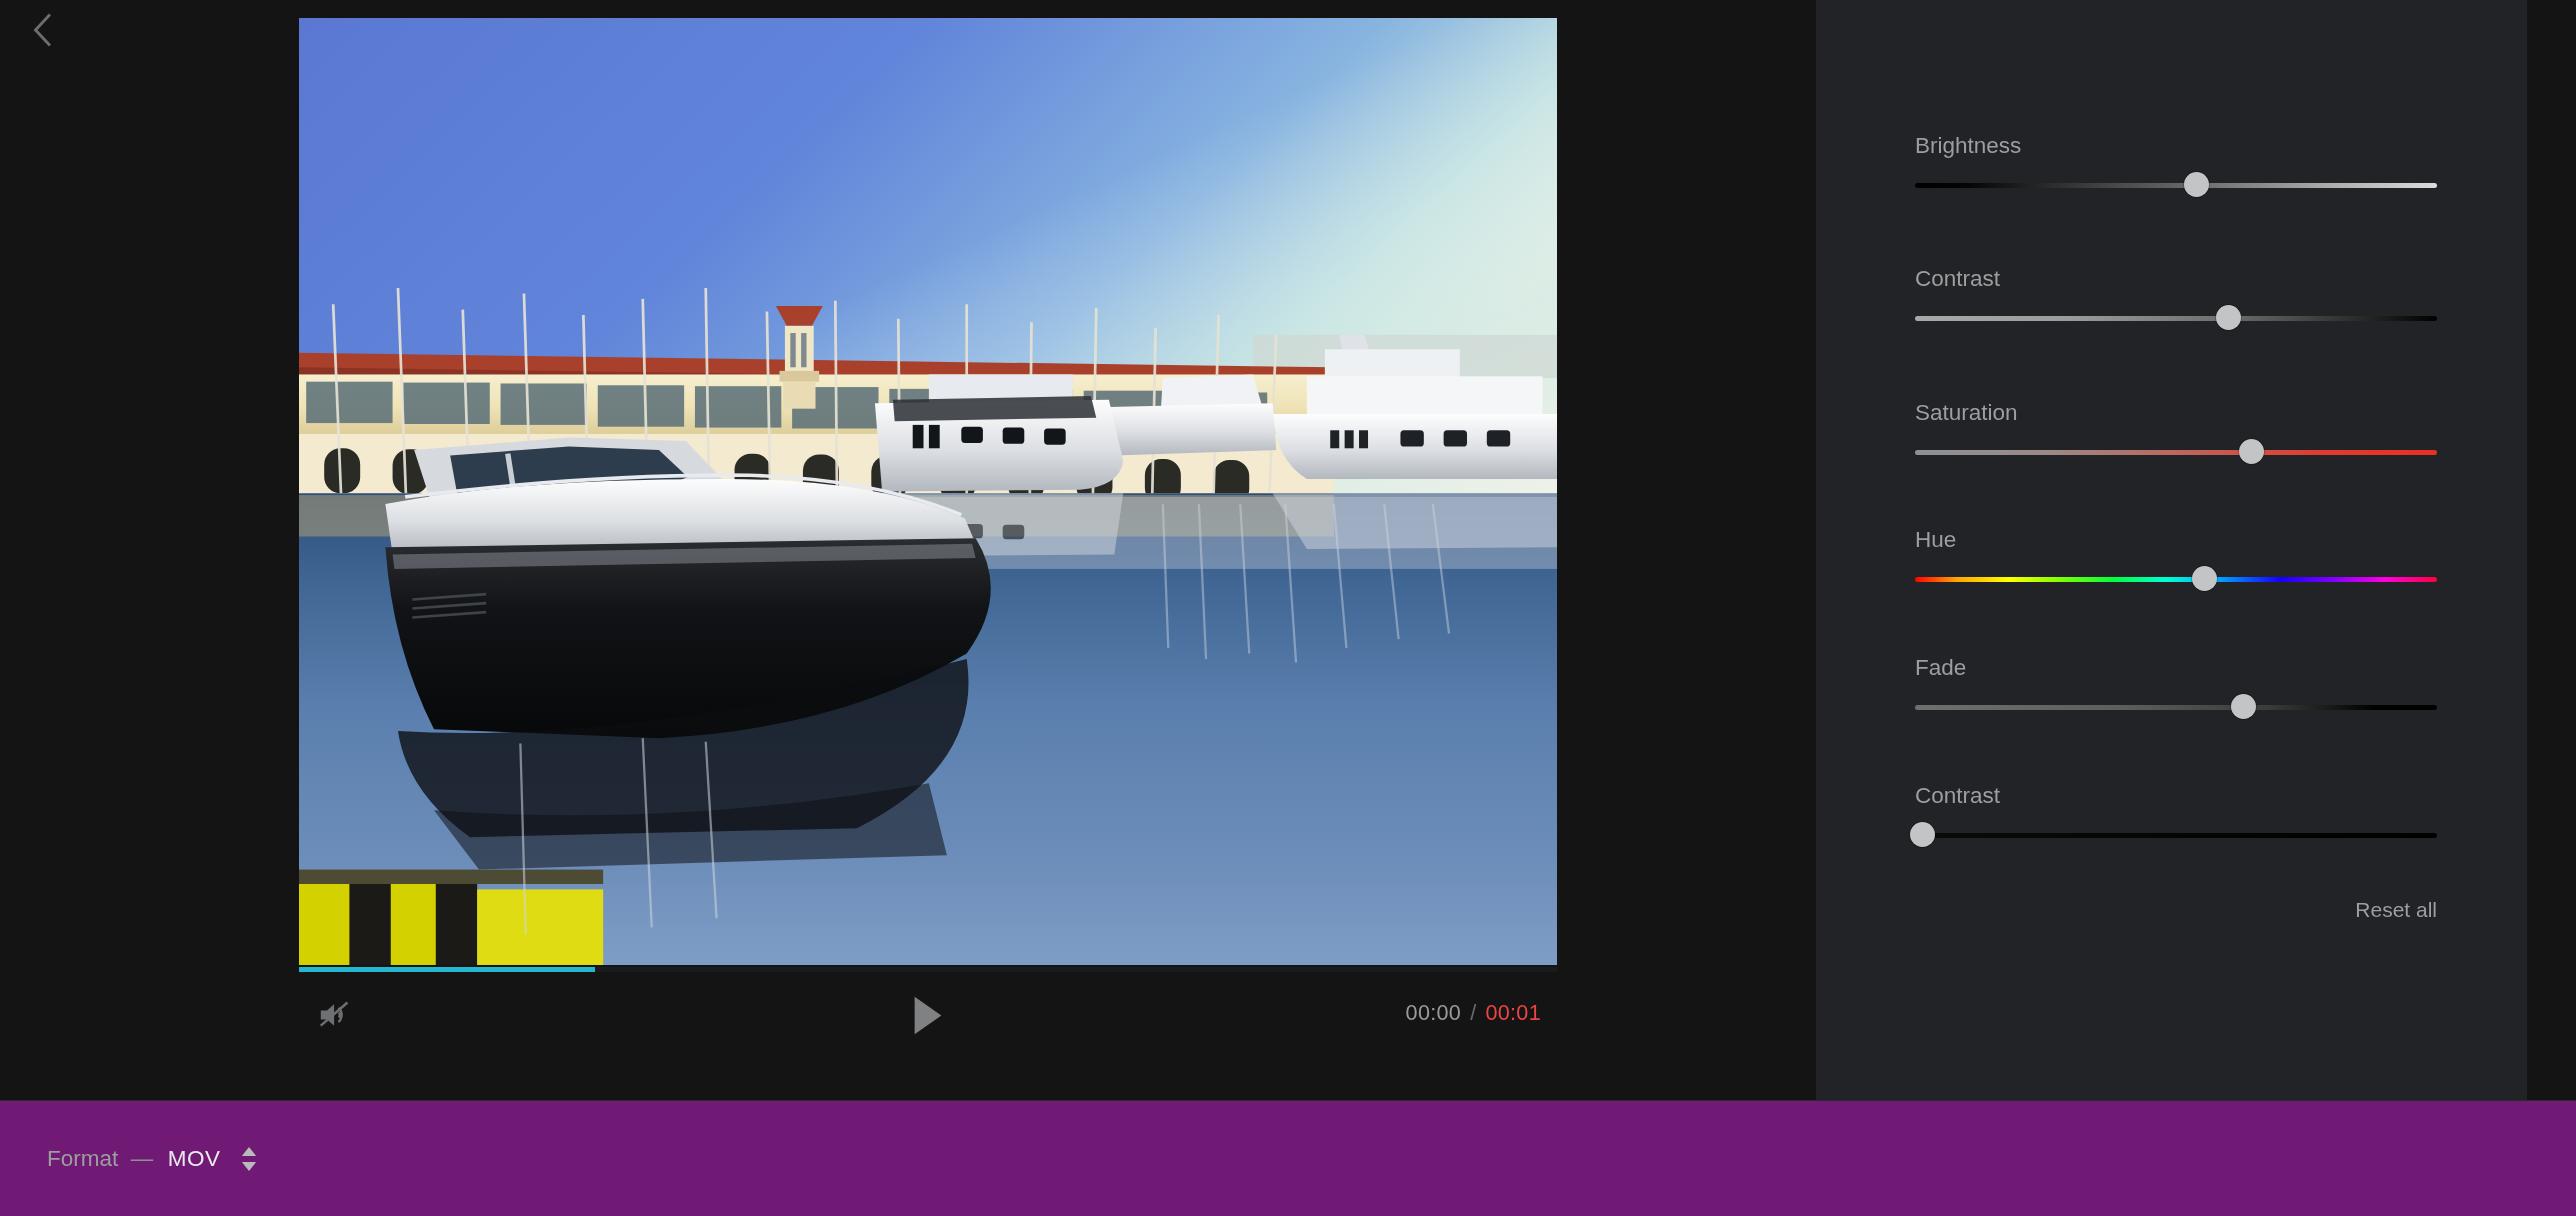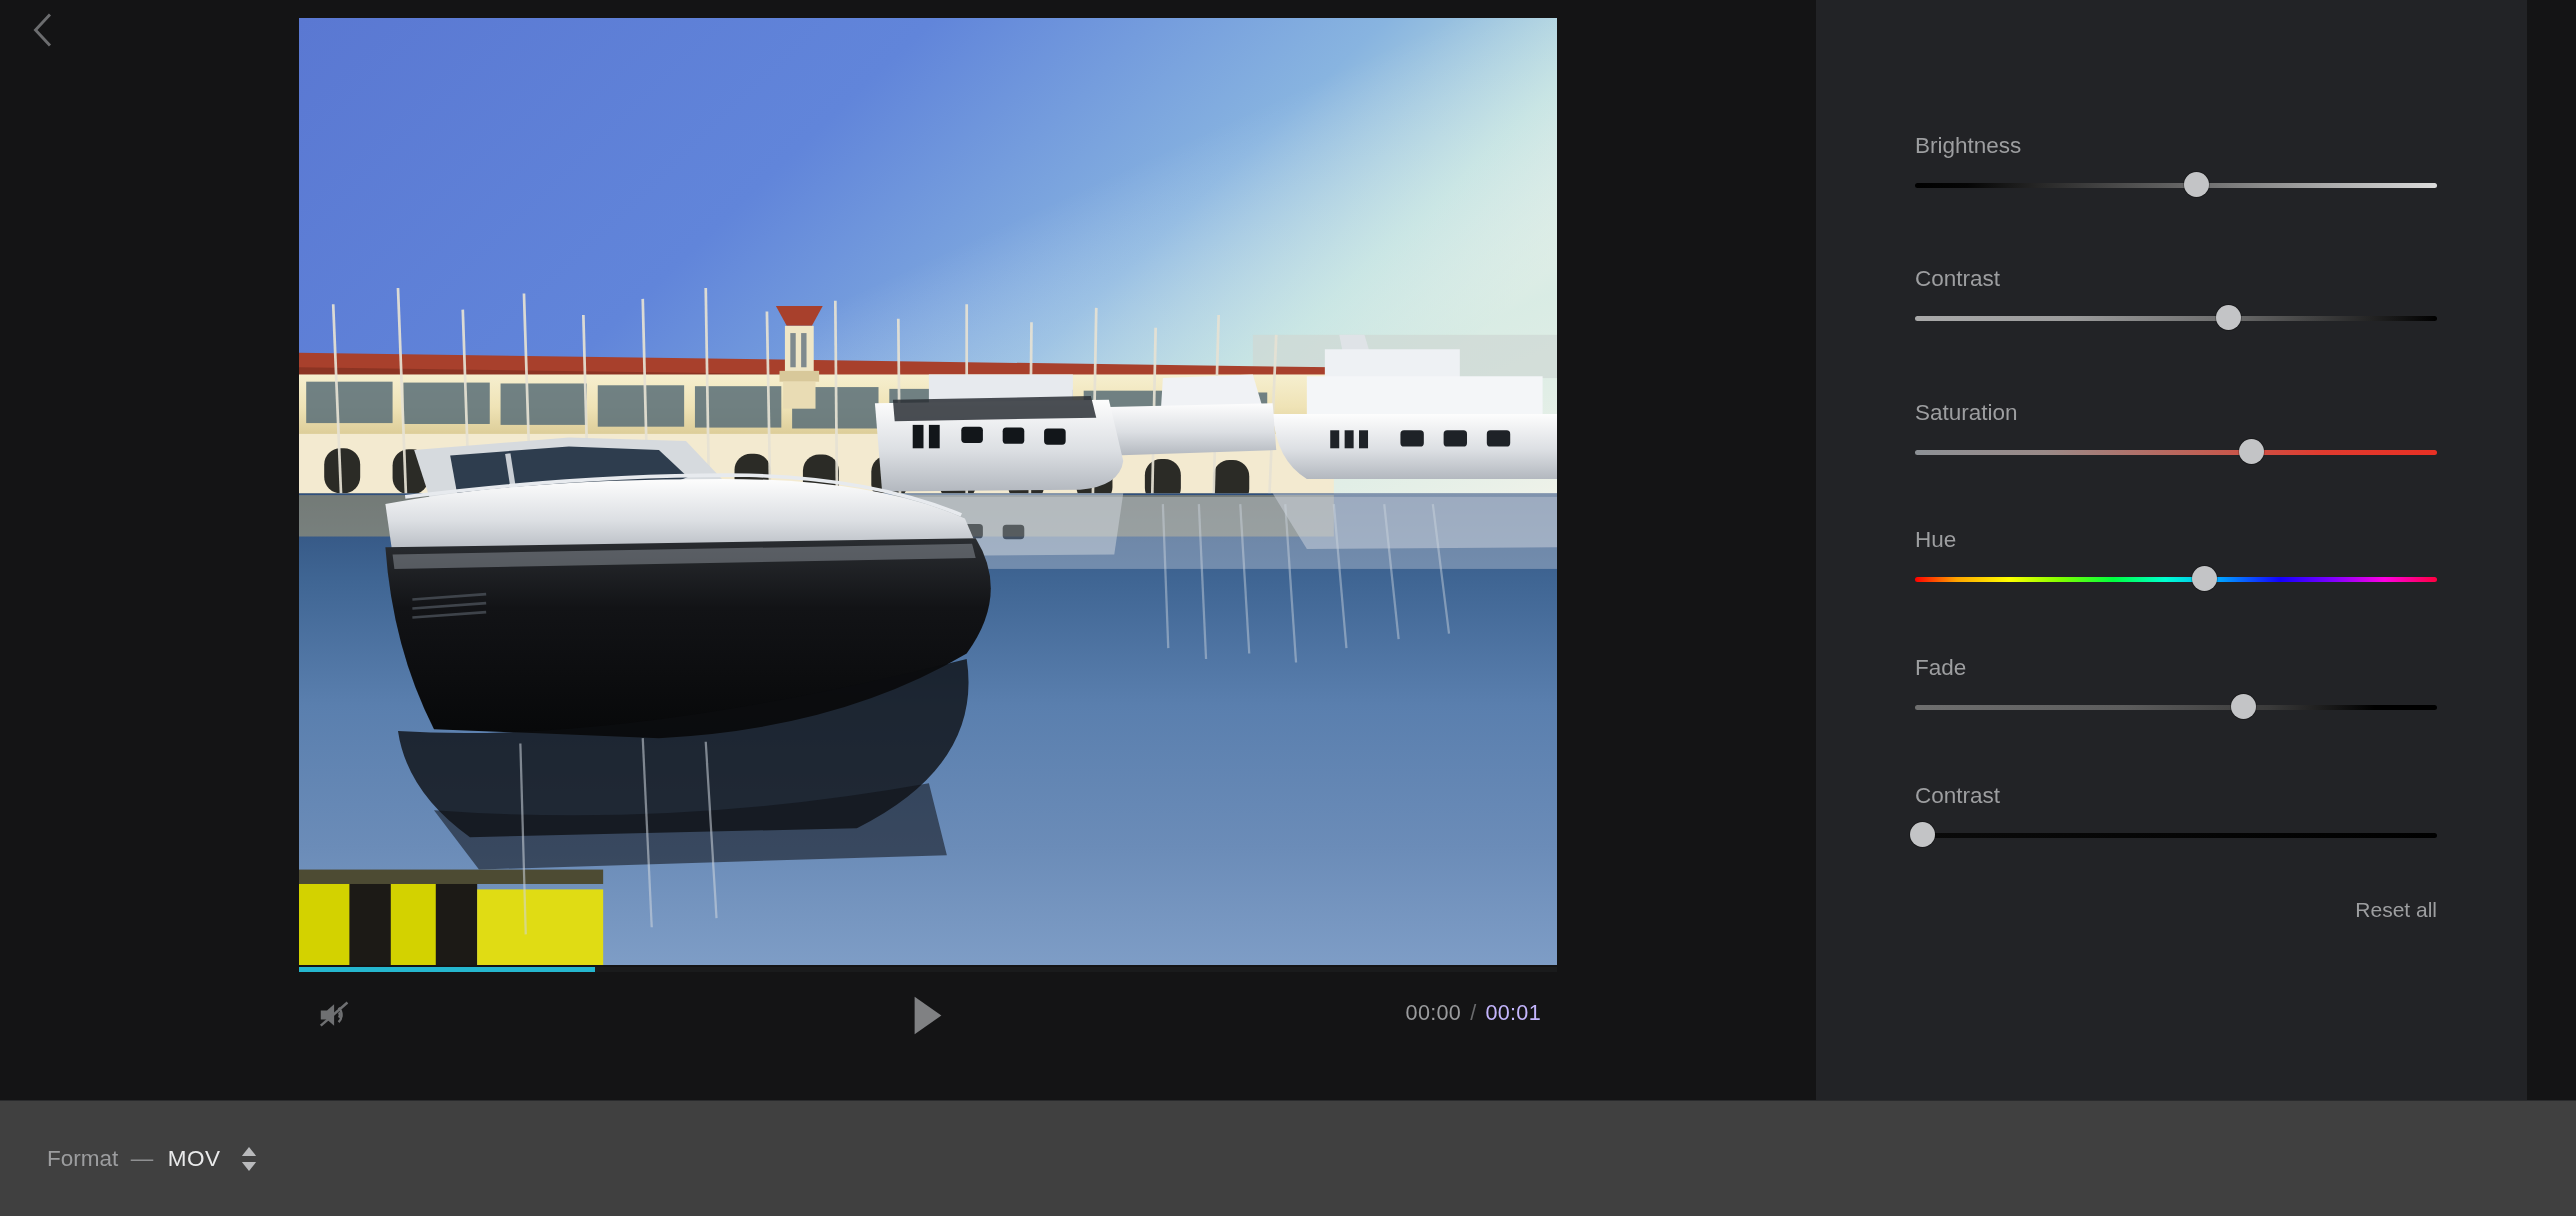--- a/index.html
+++ b/index.html
@@ -64,27 +64,27 @@
     cursor: pointer;
   }
   .time-box {
     position: absolute; right: 16px; top: 11.7px;
     font-size: 21.6px; letter-spacing: 0.3px;
     color: #9a9b9d;
     display: flex; gap: 9px; align-items: center;
   }
   .time-current { color: #9a9b9d; }
   .time-sep { color: #6a6b6d; }
-  .time-total { color: #c4b5fd; }
+  .time-total { color: #ef4444; }
 
   
   .bottom-bar {
     position: absolute; left: 0; top: 1100px;
     width: 2576px; height: 117px;
-    background: #404040;
+    background: #701a75;
     border-top: 0.9px solid #2a2b2d;
   }
   .format-group {
     position: absolute; left: 47px; top: 45px;
     display: flex; align-items: center; gap: 0px;
     font-size: 22.5px;
   }
   .format-label { color: #9c9d9f; }
   .format-dash { color: #8f9092; margin: 0 14.4px 0 12.6px; }
   .format-value { color: #e9eaeb; letter-spacing: 0.5px; }

